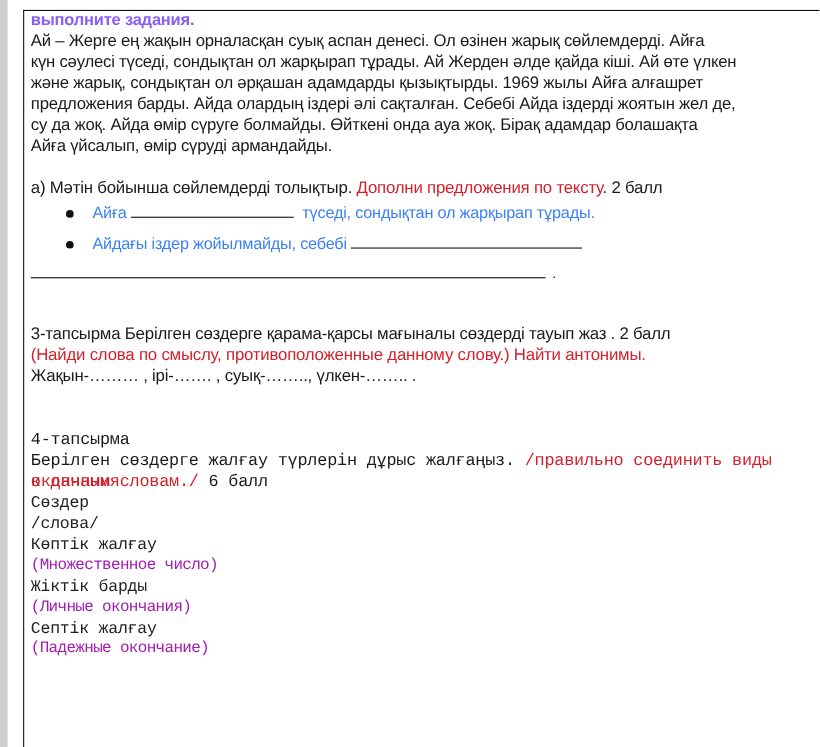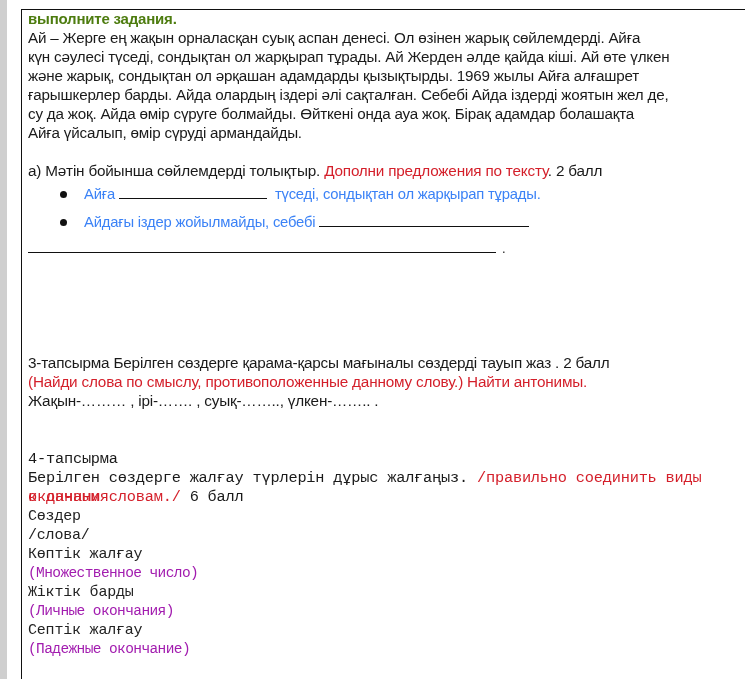--- a/index.html
+++ b/index.html
@@ -36,21 +36,21 @@
       left: 28px;
       top: 9px;
       width: 712px;
       font-size: 15.2px;
       line-height: 19px;
       letter-spacing: -0.2px;
     }
     .red { color: #d41f2a; }
     .p { margin: 0; }
     .heading-red {
-      color: #4d7c0f;
+      color: #8b5cf6;
       font-weight: bold;
       font-size: 15px;
       line-height: 19px;
       margin: 0;
     }
     .task-a {
       margin-top: 19px;
       font-size: 15.3px;
     }
     .bullets {
@@ -90,42 +90,42 @@
     .long-line-row .blank.b3 {
       position: absolute;
       left: 0; top: 2px;
       width: 468px;
     }
     .long-line-row .period {
       position: absolute;
       left: 474px; top: 1px;
       font-size: 13px;
     }
-    .task3 { margin-top: 91px; font-size: 15.3px; }
+    .task3 { margin-top: 32px; font-size: 15.3px; }
     .task3 .line { height: 19px; }
     .task4 { margin-top: 40px; font-size: 15.3px; font-family: Liberation Mono, monospace; }
     .task4 .line { height: 19px; }
     .words-block { font-size: 15px; color: #222; }
     .words-block .ru { font-size: 14.5px; letter-spacing: -0.6px; color: #a21caf; }
   </style>
 </head>
 <body>
 
 <div class="left-strip"></div>
 <div class="frame"></div>
 
 <div class="content">
 
   <p class="heading-red">выполните  задания.</p>
 
   <div>
     <p class="p">Ай – Жерге ең жақын орналасқан суық аспан денесі. Ол өзінен жарық сөйлемдерді. Айға</p>
     <p class="p">күн сәулесі түседі, сондықтан ол жарқырап тұрады. Ай Жерден әлде қайда кіші.  Ай өте үлкен</p>
     <p class="p">және жарық, сондықтан ол әрқашан адамдарды қызықтырды. 1969 жылы Айға алғашрет</p>
-    <p class="p">ғарышкерлер барды. Айда олардың іздері әлі сақталған. Себебі Айда іздерді жоятын жел де,</p>
+    <p class="p">предложения барды. Айда олардың іздері әлі сақталған. Себебі Айда іздерді жоятын жел де,</p>
     <p class="p">су да жоқ.  Айда өмір сүруге болмайды. Өйткені онда ауа жоқ. Бірақ адамдар болашақта</p>
     <p class="p">Айға үйсалып, өмір сүруді армандайды.</p>
   </div>
 
   <div class="task-a">
     <p class="p">
       <span>а) Мәтін бойынша сөйлемдерді толықтыр.</span>
       <span class="red">Дополни предложения по тексту</span><span>. 2 балл</span>
     </p>
     <ul class="bullets">

